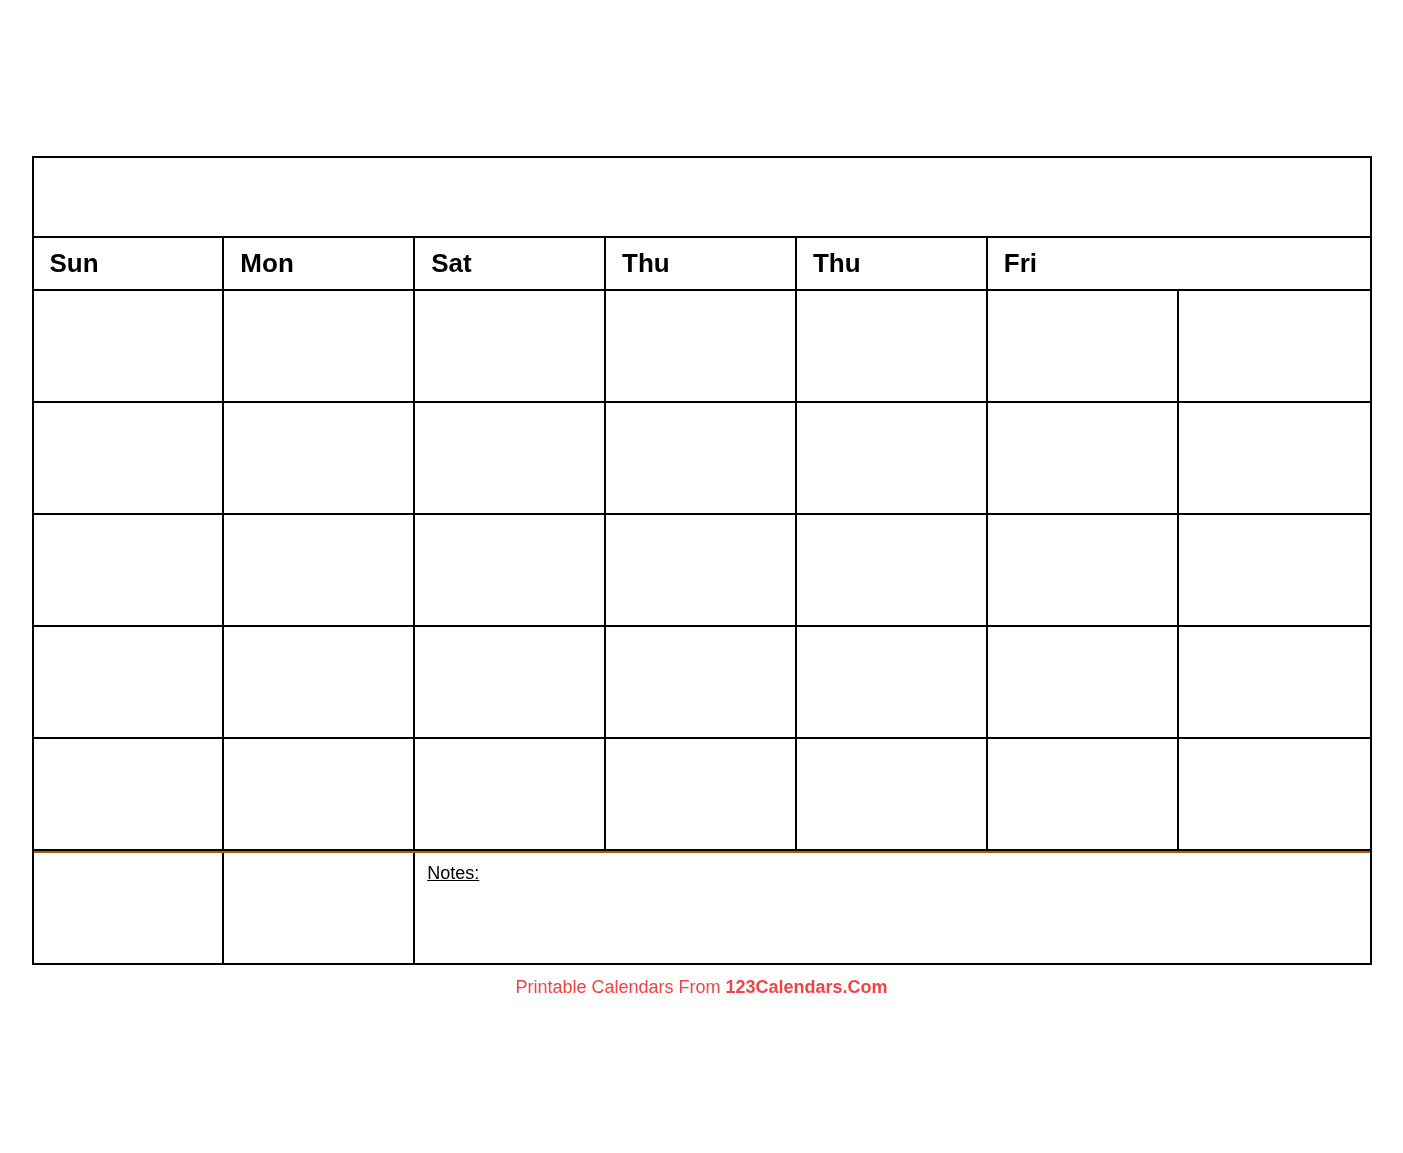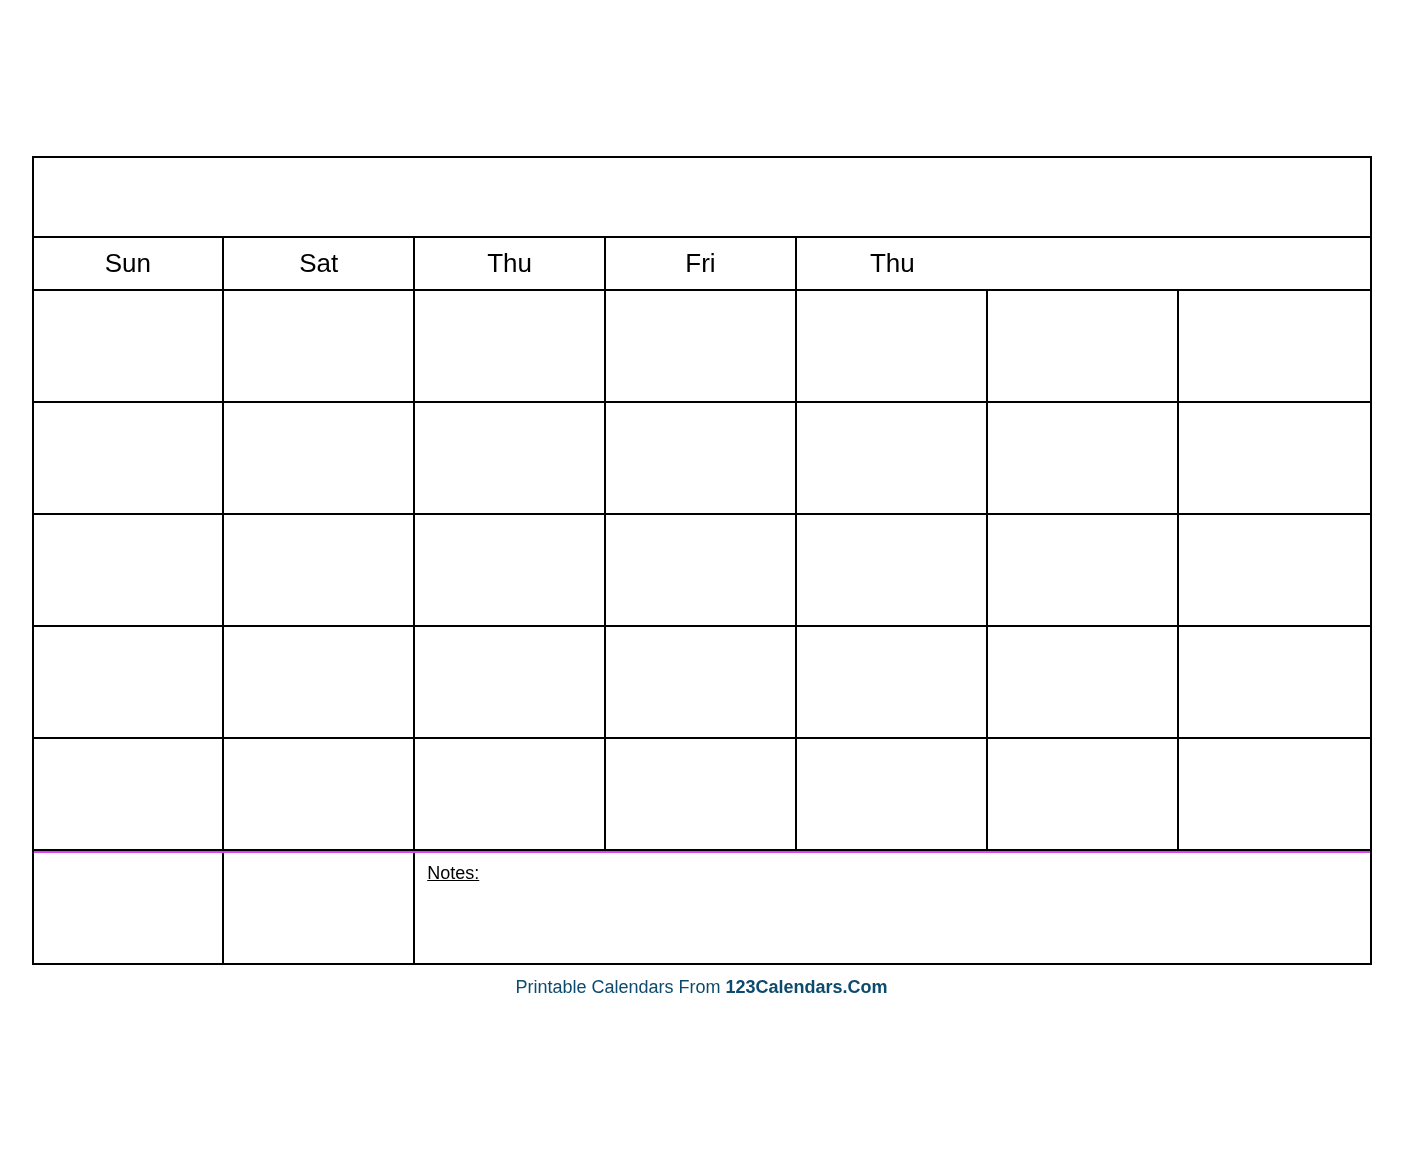--- a/index.html
+++ b/index.html
@@ -35,24 +35,24 @@
       background: #fff;
     }
 
     .calendar-header {
       display: grid;
       grid-template-columns: repeat(7, 1fr);
       border-bottom: 2.5px solid #000;
     }
 
     .header-cell {
-      padding: 10px 5px;
-      text-align: center;
+      padding: 10px 16px;
+      text-align: left;
       font-size: 26px;
-      font-weight: normal;
+      font-weight: bold;
       border-right: 2px solid #000;
     }
 
     .header-cell:last-child {
       border-right: none;
     }
 
     .calendar-body {
       display: grid;
       grid-template-rows: repeat(5, 1fr) auto;
@@ -76,21 +76,21 @@
     }
 
     .calendar-cell:last-child {
       border-right: none;
     }
 
     
     .notes-week {
       display: grid;
       grid-template-columns: repeat(7, 1fr);
-      border-top: 2px solid #d946ef;
+      border-top: 2px solid #a16207;
       min-height: 110px;
     }
 
     .notes-cell-empty {
       border-right: 2px solid #000;
       min-height: 110px;
     }
 
     .notes-cell-content {
       grid-column: 3 / 8;
@@ -102,41 +102,42 @@
       font-size: 18px;
       text-decoration: underline;
       display: block;
       margin-bottom: 8px;
     }
 
     .footer {
       text-align: center;
       margin-top: 12px;
       font-size: 18px;
-      color: #0c4a6e;
+      color: #ef4444;
     }
 
     .footer .brand {
       font-weight: bold;
     }
   </style>
 </head>
 <body>
 
 <div class="calendar-wrapper">
   <div class="calendar-container">
 
     <div class="calendar-title-row"></div>
 
     <div class="calendar-header">
       <div class="header-cell">Sun</div>
+      <div class="header-cell">Mon</div>
       <div class="header-cell">Sat</div>
       <div class="header-cell">Thu</div>
+      <div class="header-cell">Thu</div>
       <div class="header-cell">Fri</div>
-      <div class="header-cell">Thu</div>
     </div>
 
     <div class="calendar-body">
 
       <div class="calendar-week">
         <div class="calendar-cell"></div>
         <div class="calendar-cell"></div>
         <div class="calendar-cell"></div>
         <div class="calendar-cell"></div>
         <div class="calendar-cell"></div>

